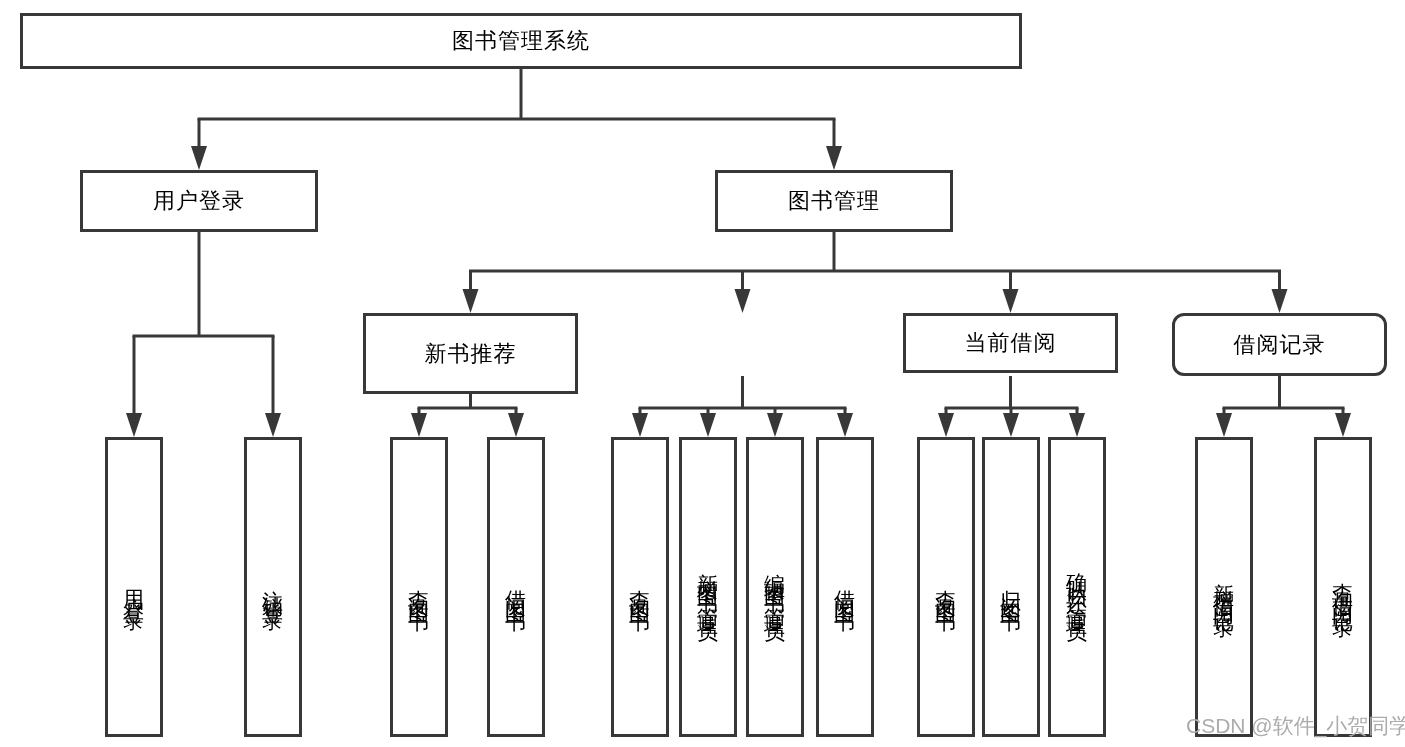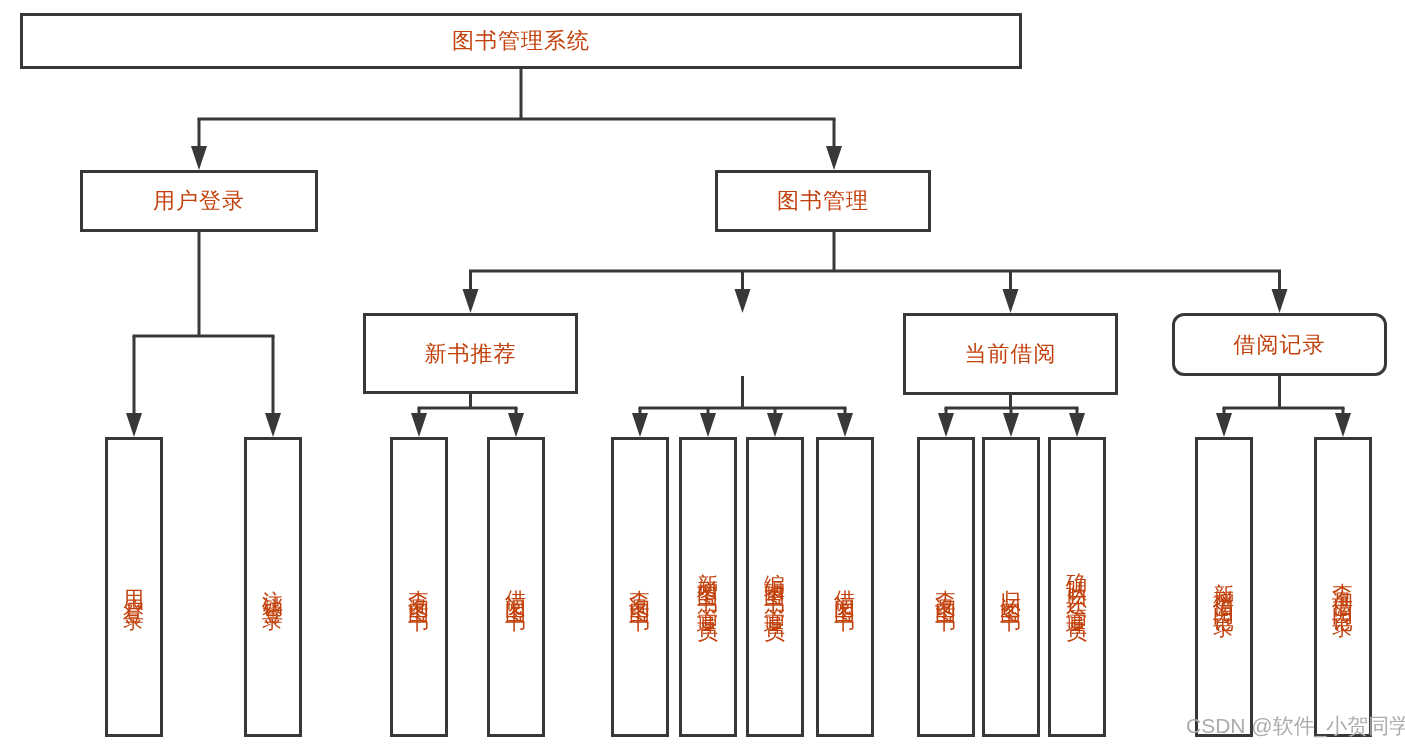--- a/index.html
+++ b/index.html
@@ -6,21 +6,21 @@
   .canvas {
     position:relative; width:1405px; height:747px; background:#ffffff;
     font-family:"Liberation Sans", sans-serif; overflow:hidden;
   }
   svg.connectors { position:absolute; left:0; top:0; }
   svg.connectors line { stroke:#383838; stroke-width:3; }
   svg.connectors polygon { fill:#383838; }
   .box {
     position:absolute; background:#ffffff; border:3px solid #383838;
     box-sizing:border-box; display:flex; align-items:center; justify-content:center;
-    color:#c2410c;
+    color:#000000;
   }
   .hbox .lbl { font-size:22px; letter-spacing:1px; white-space:nowrap; }
   .vbox { top:437px; width:58px; height:300px; }
   .vbox .vlbl {
     writing-mode:vertical-rl; text-orientation:mixed;
     font-size:21px; letter-spacing:7px; line-height:1; white-space:nowrap;
   }
   .watermark {
     position:absolute; left:1186px; top:712px; font-size:21px;
     color:#acacac; white-space:nowrap; z-index:5;
@@ -107,28 +107,28 @@
     </g>
   </svg>
 
   <div class="box hbox" style="left:20px;top:13px;width:1002px;height:56px;">
     <span class="lbl">图书管理系统</span>
   </div>
 
   <div class="box hbox" style="left:80px;top:170px;width:238px;height:62px;">
     <span class="lbl">用户登录</span>
   </div>
-  <div class="box hbox" style="left:715px;top:170px;width:216px;height:62px;">
+  <div class="box hbox" style="left:715px;top:170px;width:238px;height:62px;">
     <span class="lbl">图书管理</span>
   </div>
 
   <div class="box hbox" style="left:363px;top:313px;width:215px;height:81px;">
     <span class="lbl">新书推荐</span>
   </div>
-  <div class="box hbox" style="left:903px;top:313px;width:215px;height:82px;font-family:Liberation Serif, serif;">
+  <div class="box hbox" style="left:903px;top:313px;width:215px;height:60px;font-family:Liberation Serif, serif;">
     <span class="lbl">当前借阅</span>
   </div>
   <div class="box hbox" style="left:1172px;top:313px;width:215px;height:63px;border-radius:12px;">
     <span class="lbl">借阅记录</span>
   </div>
 
   <div class="box vbox" style="left:105px;">
     <span class="vlbl">用户登录</span>
   </div>
   <div class="box vbox" style="left:244px;">

